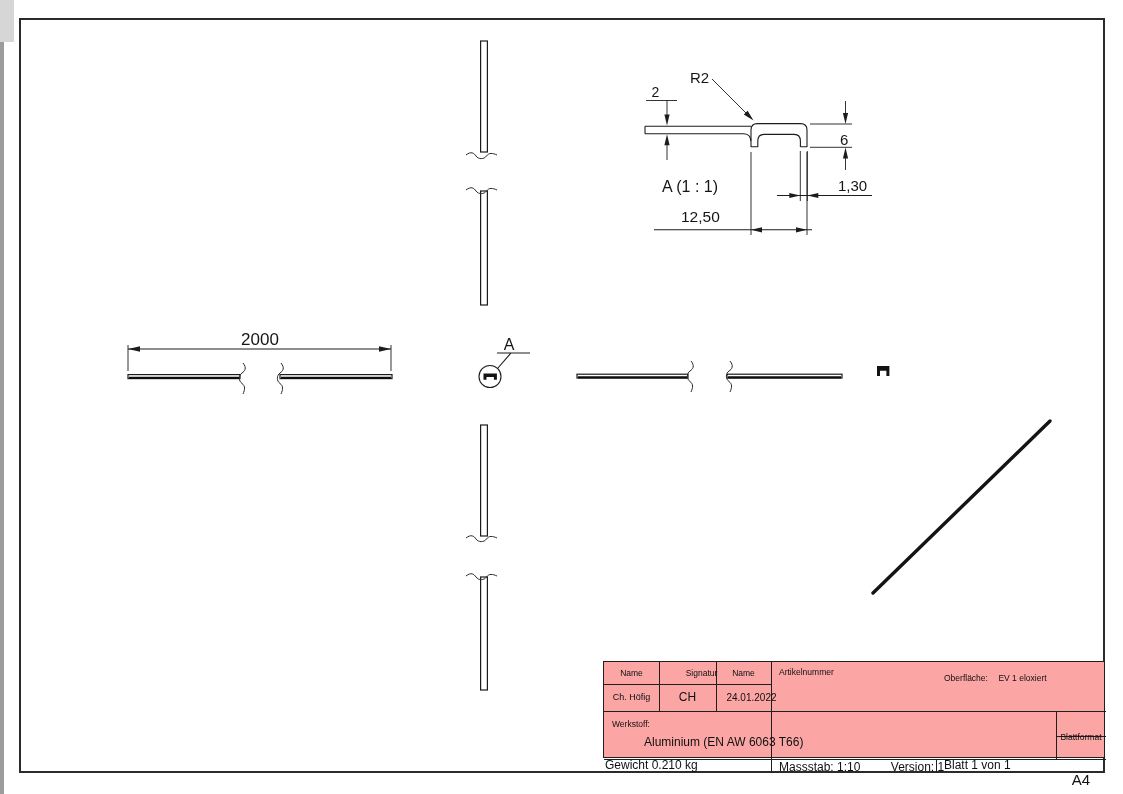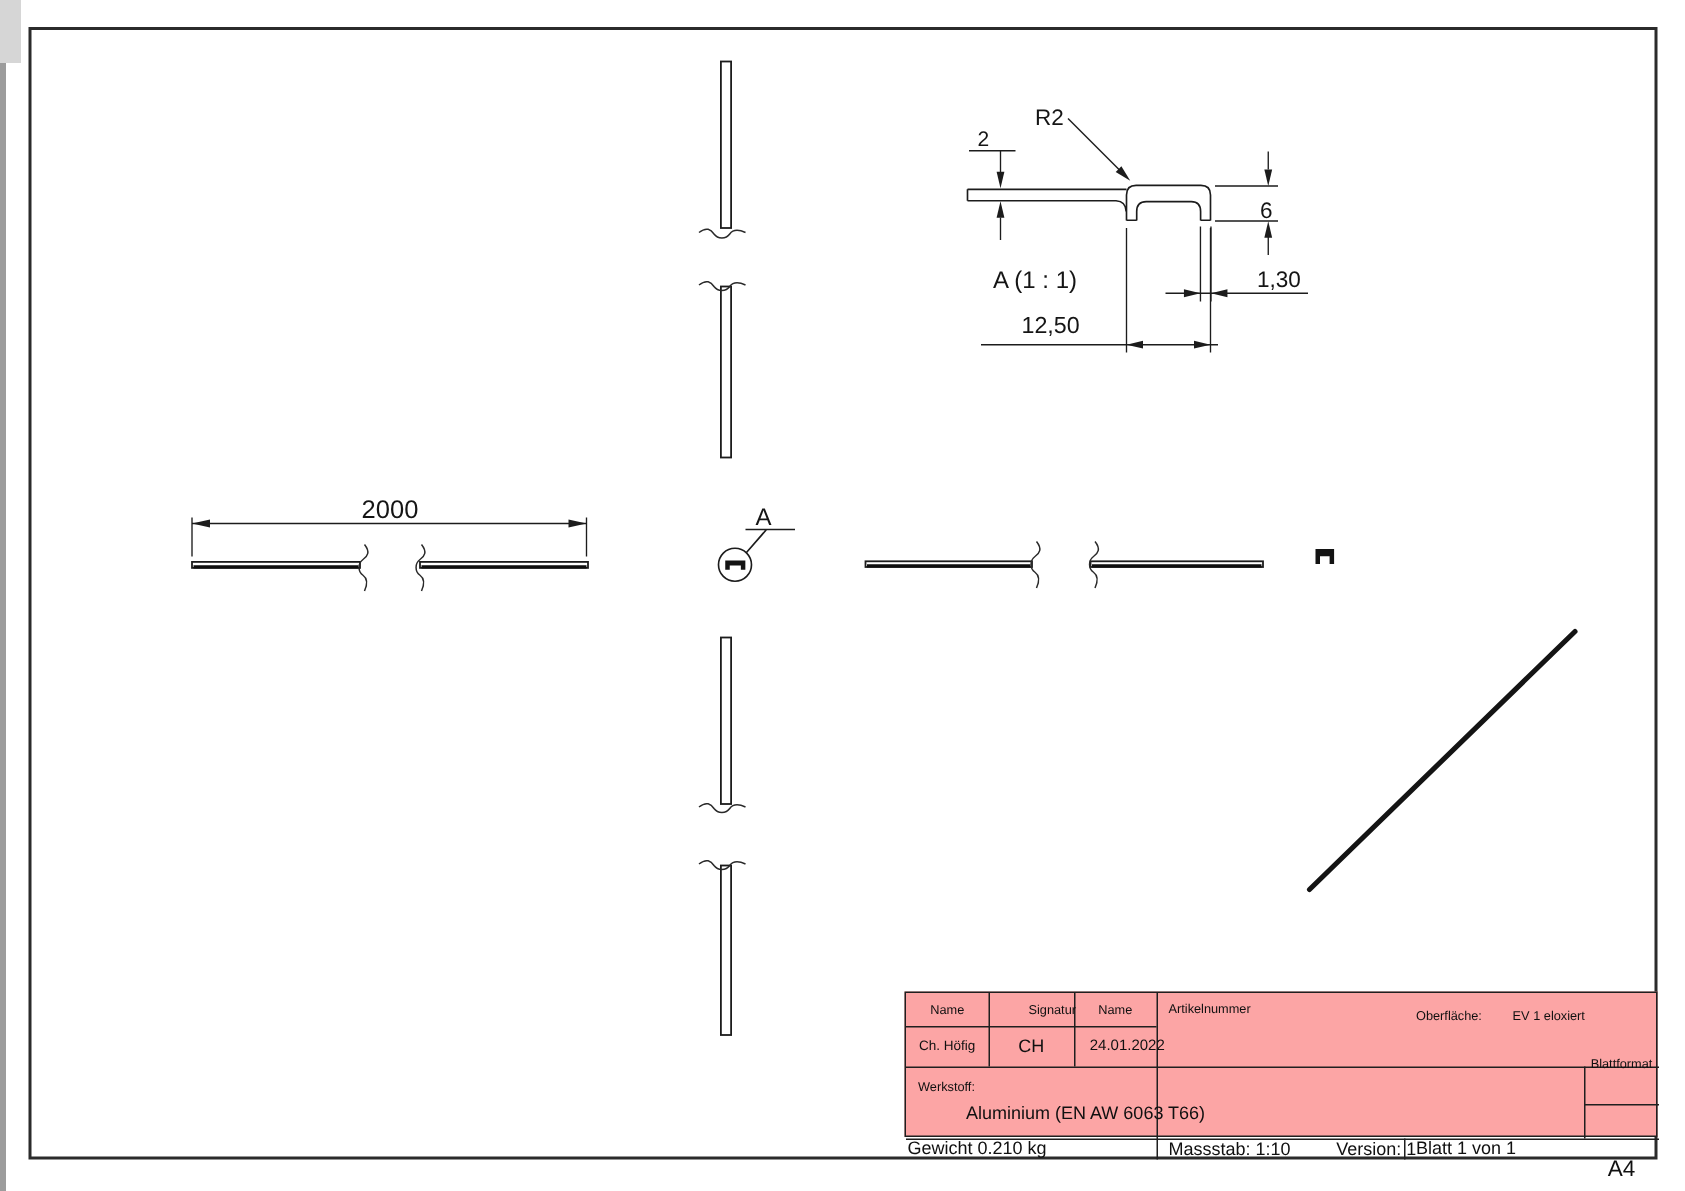--- a/index.html
+++ b/index.html
@@ -156,27 +156,27 @@
     <div class="cell lab ctr" style="left:55px;top:0;width:57px;height:22px;line-height:22px;margin-left:14px;">Signatur</div>
     <div class="cell lab ctr" style="left:112px;top:0;width:55px;height:22px;line-height:22px;">Name</div>
 
     <div class="cell val ctr" style="left:0;top:22px;width:55px;height:27px;line-height:27px;font-size:9px;">Ch. Höfig</div>
     <div class="cell val ctr" style="left:55px;top:22px;width:57px;height:27px;line-height:27px;">CH</div>
     <div class="cell val ctr" style="left:120px;top:22px;width:55px;height:27px;line-height:27px;font-size:10px;">24.01.2022</div>
 
     <div class="cell lab" style="left:175px;top:5px;">Artikelnummer</div>
     <div class="cell" style="left:340px;top:5px;">
       <span class="lab">Oberfläche:</span>
-      <span class="lab" style="margin-left:16px;">EV 1 eloxiert</span>
+      <span class="lab" style="margin-left:6px;">EV 1 eloxiert</span>
     </div>
 
     <div class="cell lab" style="left:8px;top:57px;">Werkstoff:</div>
     <div class="cell val" style="left:8px;top:73px;margin-left:32px;">Aluminium (EN AW 6063 T66)</div>
 
-    <div class="cell lab ctr" style="left:452px;top:35px;width:50px;height:25px;line-height:25px;">Blattformat</div>
+    <div class="cell lab ctr" style="left:452px;top:63px;width:50px;height:25px;line-height:25px;">Blattformat</div>
     <div class="cell a4 ctr" style="left:452px;top:74px;width:50px;height:23px;line-height:22px;">A4</div>
 
     <div class="cell val" style="left:1px;top:97px;height:14px;line-height:13px;">Gewicht 0.210 kg</div>
     <div class="cell" style="left:175px;top:97px;height:14px;line-height:13px;">
       <span class="val">Massstab: 1:10</span>
       <span class="val" style="margin-left:26px;">Version: 1</span>
     </div>
     <div class="cell val" style="left:340px;top:97px;height:14px;line-height:13px;">Blatt 1 von 1</div>
   </div>
 </div>

